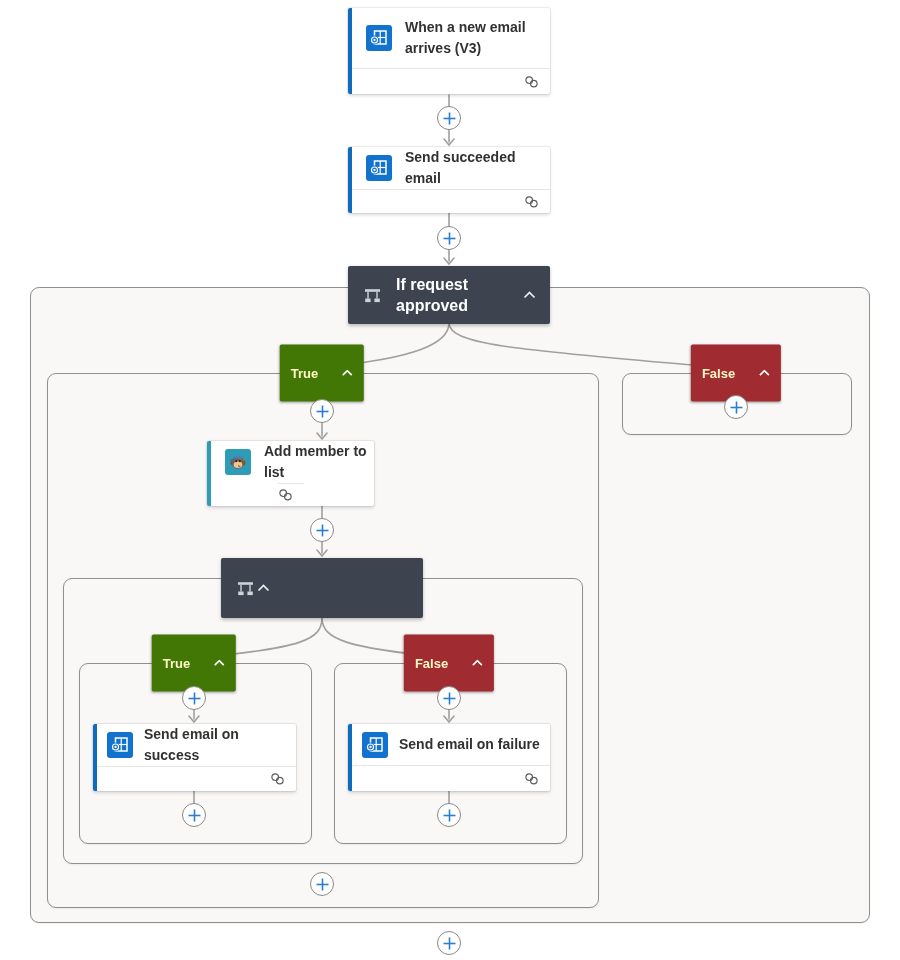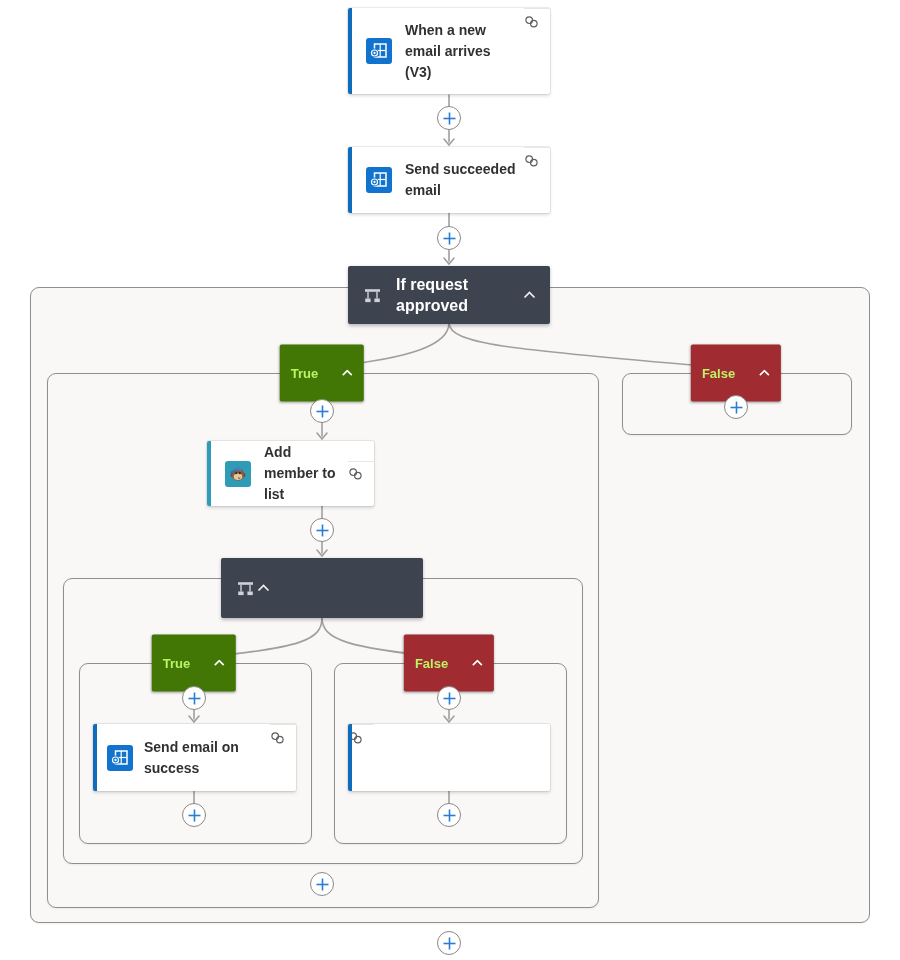--- a/index.html
+++ b/index.html
@@ -8,39 +8,39 @@
   
   .scope{position:absolute;background:var(--scope-bg);border:1.5px solid var(--scope-border);border-radius:9px;box-shadow:0 1px 2px rgba(0,0,0,.06);}
 
   
   .connectors{position:absolute;left:0;top:0;pointer-events:none;}
   .connectors path{stroke:var(--connector-gray);stroke-width:1.6;fill:none;stroke-linecap:round;}
 
   
   .action-card{position:absolute;background:#fff;border-radius:2px;
     box-shadow:0 0 0 1px rgba(0,0,0,.06),0 1.6px 3.6px rgba(0,0,0,.14);
-    display:flex;flex-direction:row;cursor:pointer;}
+    display:flex;flex-direction:column;cursor:pointer;}
   .accent{position:absolute;left:0;top:0;bottom:0;width:4px;border-radius:2px 0 0 2px;}
   .accent.blue{background:var(--card-accent-blue);}
   .accent.teal{background:var(--card-accent-teal);}
   .card-main{flex:1;display:flex;align-items:center;gap:13px;padding-left:18px;}
   .card-icon{width:26px;height:26px;flex:none;display:block;}
   .card-title{font-size:14px;font-weight:600;color:#323130;line-height:21px;padding-right:6px;}
   .card-footer{height:25px;border-top:1px solid #e8e6e3;display:flex;align-items:center;justify-content:flex-end;padding-right:11px;}
 
   
   .cond-card{position:absolute;background:var(--condition-bg);border-radius:2px;color:#fff;
     display:flex;align-items:center;padding:0 12px 0 15px;cursor:pointer;
     box-shadow:0 1.6px 3.6px rgba(0,0,0,.25);}
   .cond-title{flex:1;font-size:16px;font-weight:600;line-height:21px;margin-left:14px;}
   .cond-chevron{background:none;border:none;padding:2px;display:flex;cursor:pointer;}
 
   
   .badge{position:absolute;transform:translate(-50%,-50%);height:27px;display:flex;align-items:center;
-    gap:24px;color:#bef264;font-size:13px;font-weight:700;border-radius:2px;padding:15px 11px;
+    gap:24px;color:#fef9c3;font-size:13px;font-weight:700;border-radius:2px;padding:15px 11px;
     box-shadow:0 1px 2.5px rgba(0,0,0,.3);cursor:pointer;white-space:nowrap;}
   .badge.green{background:var(--true-badge-bg);}
   .badge.red{background:var(--false-badge-bg);}
 
   
   .plus{position:absolute;transform:translate(-50%,-50%);width:24px;height:24px;border-radius:50%;
     background:#fff;border:1px solid #8a8886;display:flex;align-items:center;justify-content:center;
     cursor:pointer;padding:0;box-sizing:border-box;}
 </style>
 </head>
@@ -220,20 +220,32 @@
     <div class="card-footer">
       <svg width="15" height="12" viewBox="0 0 15 12">
         <circle cx="5.2" cy="4.2" r="3.3" fill="none" stroke="#605e5c" stroke-width="1.2"></circle>
         <circle cx="9.8" cy="7.6" r="3.3" fill="none" stroke="#605e5c" stroke-width="1.2"></circle>
       </svg>
     </div>
   </div>
 
   <div class="action-card" style="left:348px;top:724px;width:202px;height:67px;">
     <span class="accent blue"></span>
+    <div class="card-main" style="padding-left:14px;gap:11px;">
+      <svg class="card-icon" viewBox="0 0 26 26">
+        <rect width="26" height="26" rx="3" fill="#1173cd"></rect>
+        <rect x="8.5" y="6" width="11.5" height="13" fill="none" stroke="#fff" stroke-width="1.5"></rect>
+        <line x1="8.5" y1="12.5" x2="20" y2="12.5" stroke="#fff" stroke-width="1.2"></line>
+        <line x1="14.2" y1="6" x2="14.2" y2="19" stroke="#fff" stroke-width="1.2"></line>
+        <circle cx="8.5" cy="15" r="4.4" fill="#1173cd"></circle>
+        <circle cx="8.5" cy="15" r="3.6" fill="#fff"></circle>
+        <circle cx="8.5" cy="15" r="1.8" fill="none" stroke="#1173cd" stroke-width="1.3"></circle>
+      </svg>
+      <span class="card-title">Send email on failure</span>
+    </div>
     <div class="card-footer">
       <svg width="15" height="12" viewBox="0 0 15 12">
         <circle cx="5.2" cy="4.2" r="3.3" fill="none" stroke="#605e5c" stroke-width="1.2"></circle>
         <circle cx="9.8" cy="7.6" r="3.3" fill="none" stroke="#605e5c" stroke-width="1.2"></circle>
       </svg>
     </div>
   </div>
 
   <button class="plus" style="left:449px;top:118px;">
       <svg width="13" height="13" viewBox="0 0 13 13">

